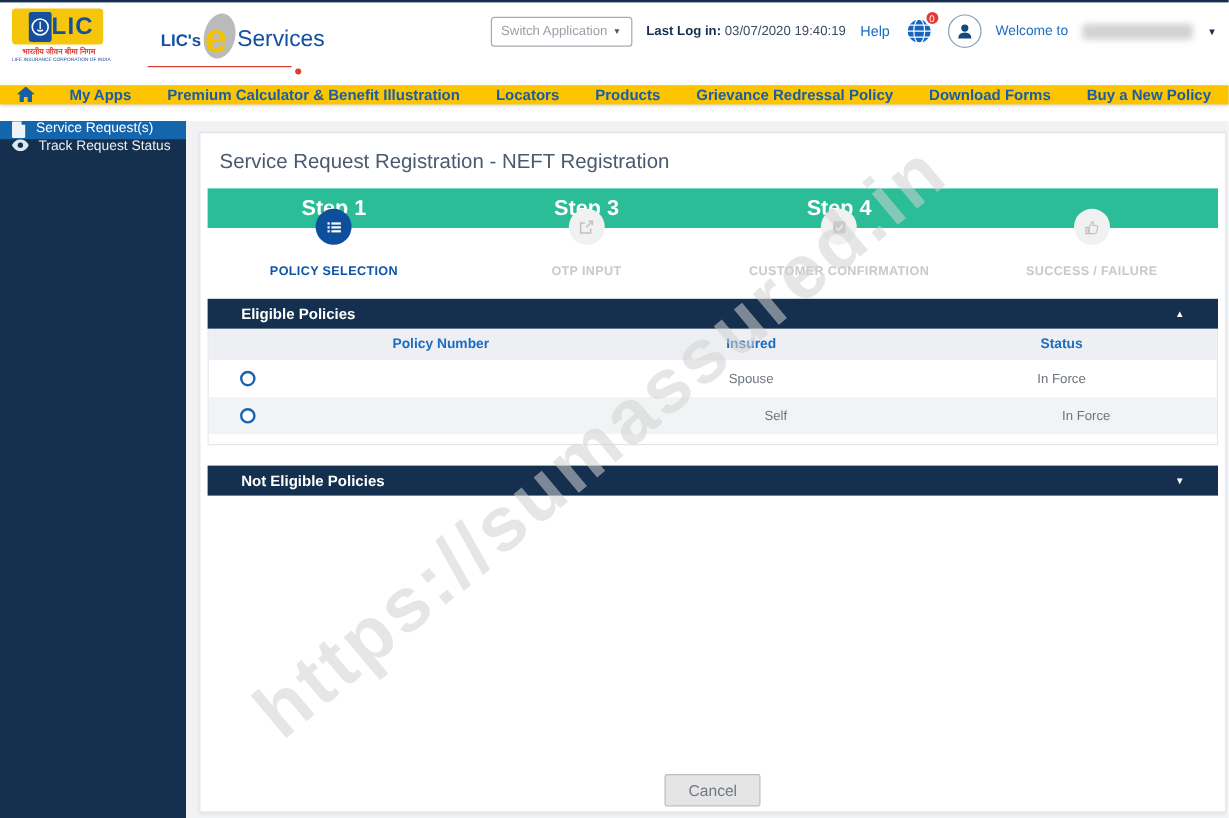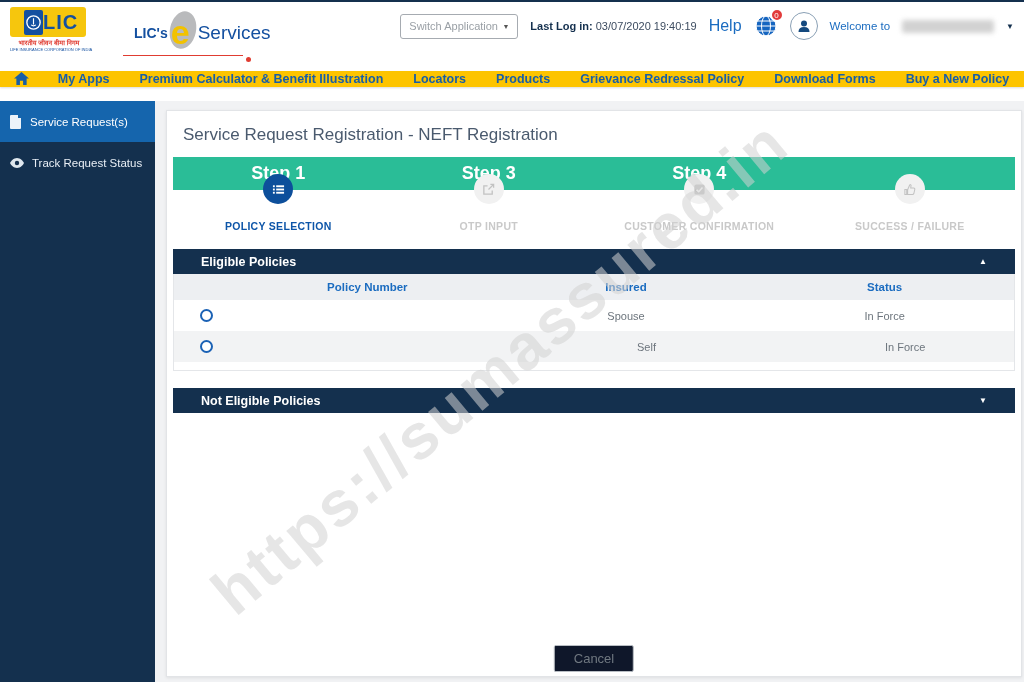--- a/index.html
+++ b/index.html
@@ -25,39 +25,39 @@
   .es-services { color:#1450a0; font-size:19px; z-index:2; }
   .es-line { position:absolute; left:28px; bottom:-3px; width:120px; height:1px; background:#e03c31; }
   .es-dot { position:absolute; right:-8px; bottom:-6px; width:5px; height:5px; border-radius:50%; background:#e03c31; }
 
   .header-right { position:absolute; right:10px; top:12px; display:flex; align-items:center; gap:12px; }
   .switch-app { width:118px; height:25px; border:1px solid #a6abb1; border-radius:3px; background:#fff;
     display:flex; align-items:center; justify-content:space-between; padding:0 8px; color:#9aa0a6; font-size:11px; cursor:pointer;}
   .switch-app .caret { font-size:7px; color:#555; }
   .lastlogin { font-size:11px; color:#3d4c60; white-space:nowrap; }
   .lastlogin b { color:#14304e; }
-  .help-link { color:#1b6cc0; font-size:16px; cursor:pointer; }
+  .help-link { color:#1b6cc0; font-size:12px; cursor:pointer; }
   .globe-wrap { position:relative; width:24px; height:24px; }
   .badge { position:absolute; top:-6px; right:-6px; min-width:14px; height:14px; border-radius:50%;
     background:#e23b3b; border:2px solid #fff; color:#fff; font-size:8px; display:flex; align-items:center; justify-content:center; }
   .avatar { width:28px; height:28px; border:1px solid #8aa0b5; border-radius:50%; display:flex; align-items:center; justify-content:center; background:#fff;}
   .welcome { color:#1b6cc0; font-size:11.5px; white-space:nowrap; }
   .blur-name { width:92px; height:13px; background:#d2d2d2; border-radius:2px; filter:blur(2.5px); }
   .welcome-caret { font-size:8px; color:#14304e; cursor:pointer; }
 
   
   .navbar { position:absolute; top:71px; left:0; right:0; height:16px; background:#fdc400;
     display:flex; align-items:center; justify-content:center; z-index:2; box-shadow:0 1px 2px rgba(0,0,0,.15);}
   .nav-item { color:#185ea6; font-size:12.5px; font-weight:bold; padding:0 15px; white-space:nowrap; cursor:pointer; }
   .nav-sep { width:1px; height:17px; background:#1e6fae; opacity:.75; }
   .nav-home { padding:0 14px; cursor:pointer; display:flex; align-items:center;}
 
   
   .sidebar { position:absolute; top:101px; left:0; bottom:0; width:155px; background:#14304e; z-index:2;}
-  .side-item { height:41px; display:flex; align-items:center; gap:8px; padding-left:10px;
+  .side-item { height:15px; display:flex; align-items:flex-start; gap:8px; padding-left:10px;
     color:#e8eef5; font-size:11.5px; cursor:pointer; }
   .side-item.active { background:#1565ad; color:#fff; }
 
   
   .main-bg { position:absolute; top:101px; left:155px; right:0; bottom:0; background:#f1f2f4; }
   .card { position:absolute; top:110px; left:166px; width:856px; height:567px; background:#fff;
     border:1px solid #e2e4e7; box-shadow:0 1px 3px rgba(0,0,0,.08); }
   .card-title { padding:14px 16px 12px; font-size:17px; color:#4a5a6e; }
 
   .stepper { margin:0 6px; }
@@ -81,21 +81,21 @@
   .th { text-align:center; color:#1b6cc0; font-size:11.5px; font-weight:600; }
   .trow { height:31px; display:grid; grid-template-columns:64px 1fr 1fr 1fr; align-items:center; }
   .trow.alt { background:#f2f3f4;gap:41px; }
   .td { text-align:center; color:#6d757d; font-size:11px; }
   .radio { width:13px; height:13px; border:2px solid #1b62b5; border-radius:50%; background:#fff;
     appearance:none; -webkit-appearance:none; margin:0 auto; display:block; cursor:pointer; }
   .blur-policy { width:62px; height:11px; background:#cccccc; border-radius:2px; filter:blur(2px); margin:0 auto; }
   .tbody-pad { height:8px; background:#fff; }
 
   .cancel-btn { position:absolute; left:50%; transform:translateX(-50%); bottom:4px;
-    background:#0f172a; border:1px solid #b9bec4; border-radius:2px; color:#707880; font-size:13px;
+    background:#e5e5e5; border:1px solid #b9bec4; border-radius:2px; color:#707880; font-size:13px;
     padding:5px 19px; cursor:pointer; font-family:"Liberation Sans", sans-serif;}
 
   .watermark { position:absolute; left:45px; top:330px; width:910px; text-align:center;
     transform:rotate(-40deg); font-size:64px; font-weight:bold; letter-spacing:3px;
     color:rgba(210,210,210,0.55); white-space:nowrap; pointer-events:none; z-index:4; }
 
   svg { display:block; }
 </style>
 </head>
 <body>

